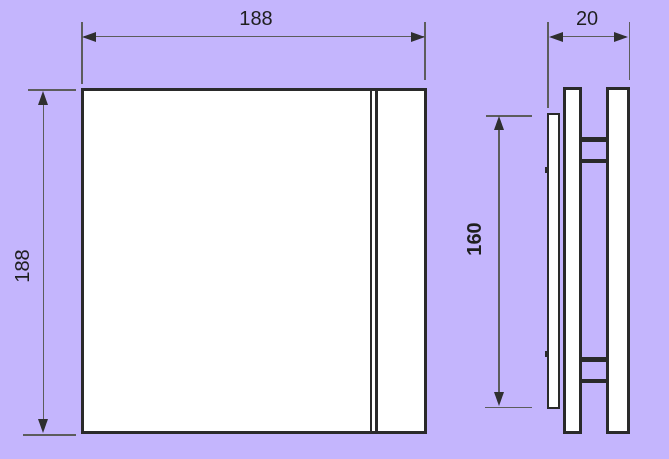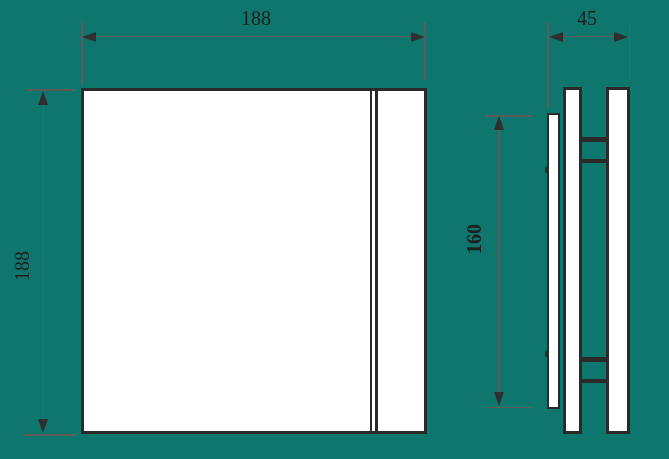--- a/index.html
+++ b/index.html
@@ -1,20 +1,20 @@
 <!DOCTYPE html>
 <html><head>
 <meta charset="utf-8">
 <style>
   html,body{margin:0;padding:0;background:#ffffff;}
   #canvas{
     position:relative;
     width:669px;height:459px;
-    background:#0f766e;
-    font-family:Liberation Serif, serif;
+    background:#c4b5fd;
+    font-family:Liberation Sans, sans-serif;
     overflow:hidden;
   }
   
   .outline{
     position:absolute;
     border:3px solid #2a2a2a;
     box-sizing:border-box;
     background:#ffffff;
   }
   .bar{position:absolute;background:#2a2a2a;}
@@ -74,21 +74,21 @@
   <div class="bar" style="left:580px;top:137px;width:28px;height:4.5px;"></div>
   <div class="bar" style="left:580px;top:158.5px;width:28px;height:4.5px;"></div>
   <div class="bar" style="left:580px;top:357px;width:28px;height:4.5px;"></div>
   <div class="bar" style="left:580px;top:378.5px;width:28px;height:4.5px;"></div>
 
   <div class="dim" style="left:547px;top:22px;width:1.5px;height:86px;"></div>
   <div class="dim" style="left:628.5px;top:22px;width:1.5px;height:58px;"></div>
   <div class="dim" style="left:551px;top:35.5px;width:75px;height:1.5px;"></div>
   <div class="arr arr-left" style="left:549px;top:31.5px;"></div>
   <div class="arr arr-right" style="left:614px;top:31.5px;"></div>
-  <div class="dim-label" style="left:562px;top:8px;width:50px;">45</div>
+  <div class="dim-label" style="left:562px;top:8px;width:50px;">20</div>
 
   <div class="dim" style="left:486px;top:115px;width:46px;height:1.5px;"></div>
   <div class="dim" style="left:485px;top:406.5px;width:47px;height:1.5px;"></div>
   <div class="dim" style="left:498px;top:119px;width:1.5px;height:284px;"></div>
   <div class="arr arr-up" style="left:493.5px;top:116px;"></div>
   <div class="arr arr-down" style="left:493.5px;top:392px;"></div>
   <div class="dim-label rot bold" style="left:444px;top:229px;width:60px;height:20px;">160</div>
 
 </div>
 

